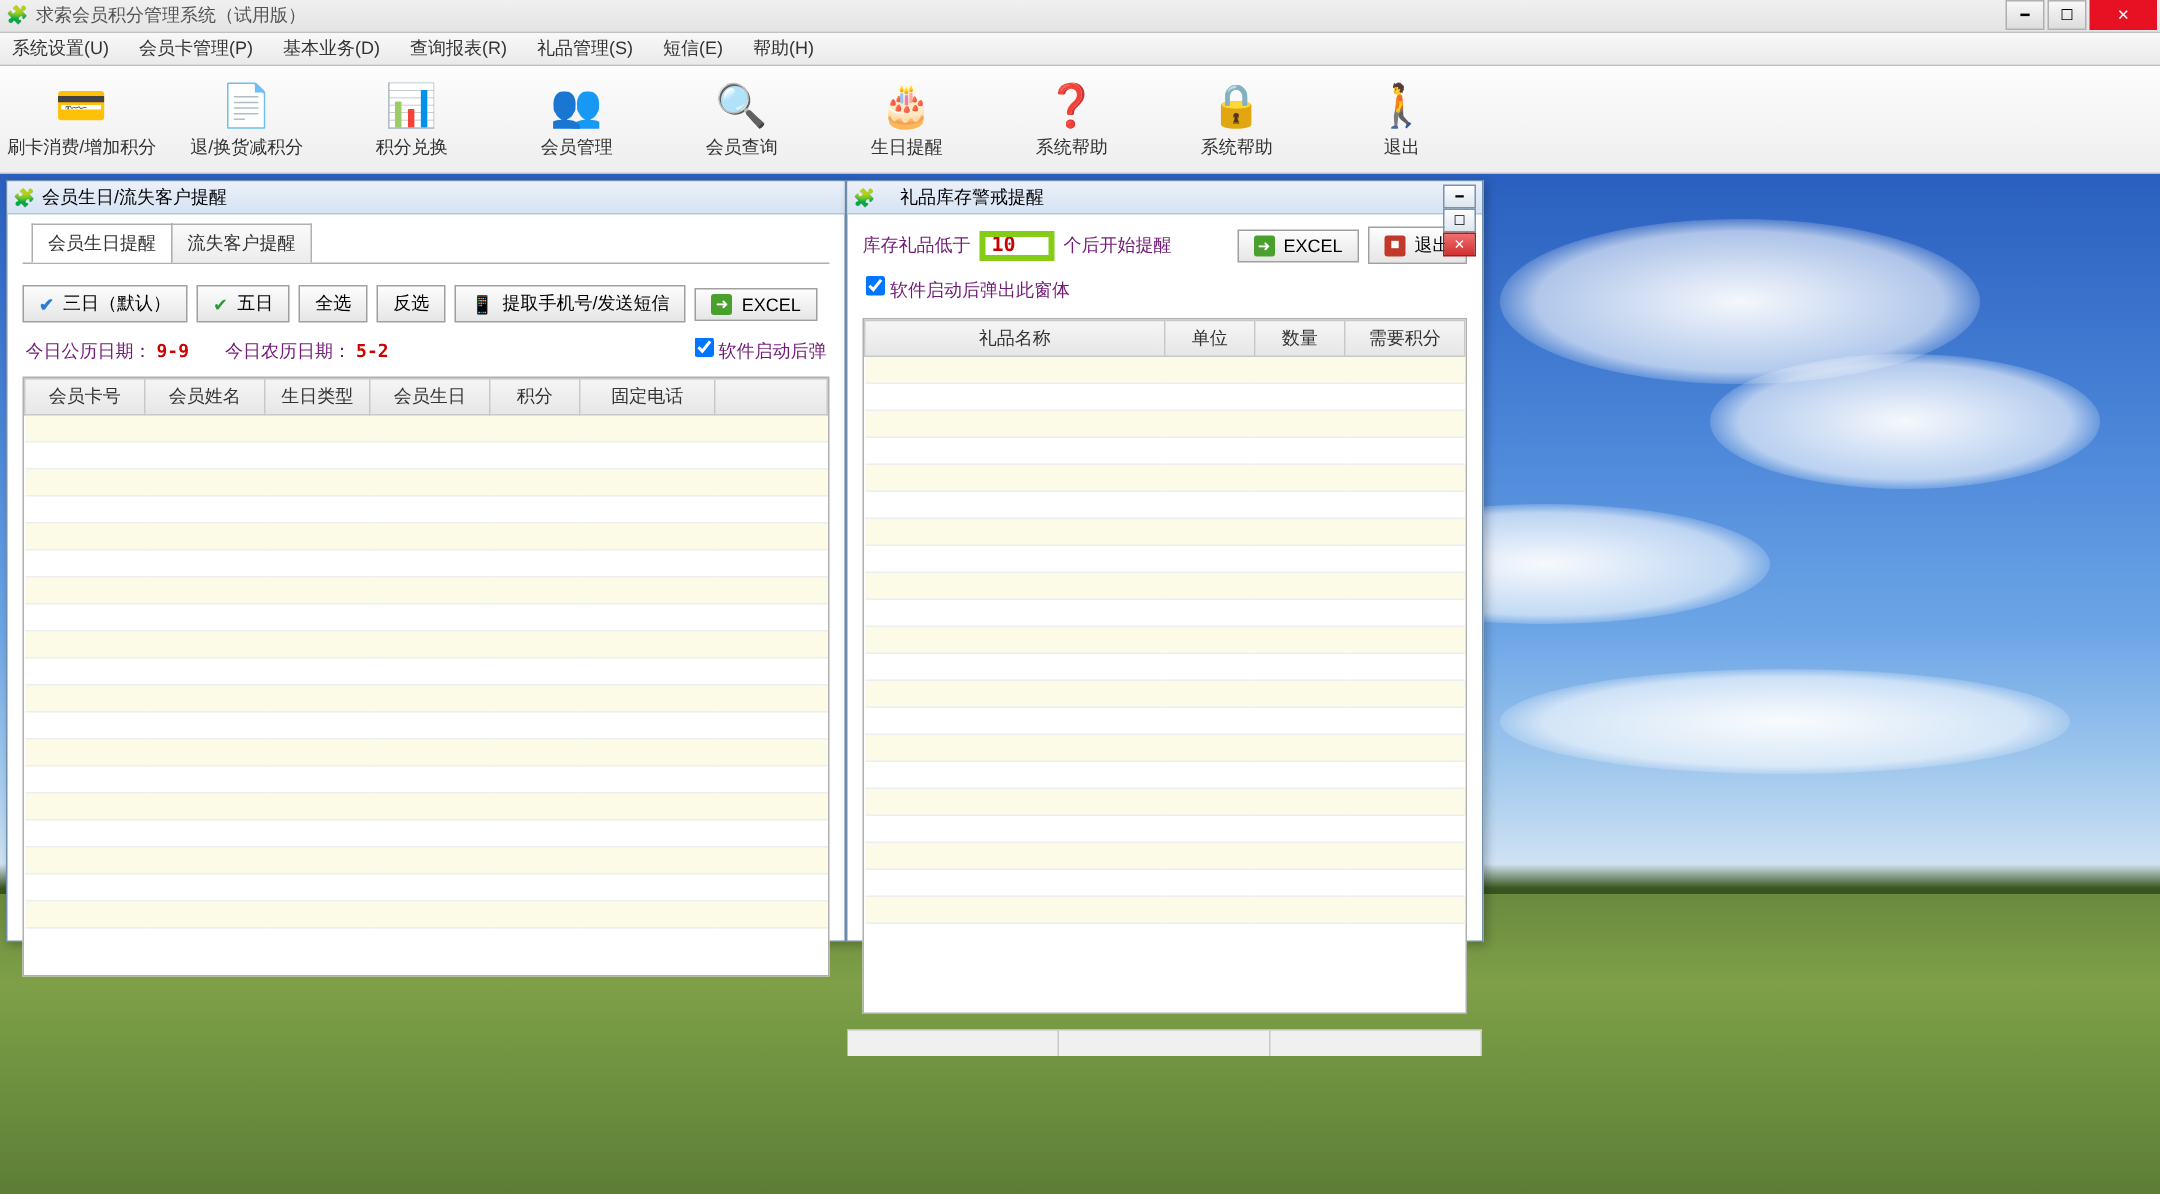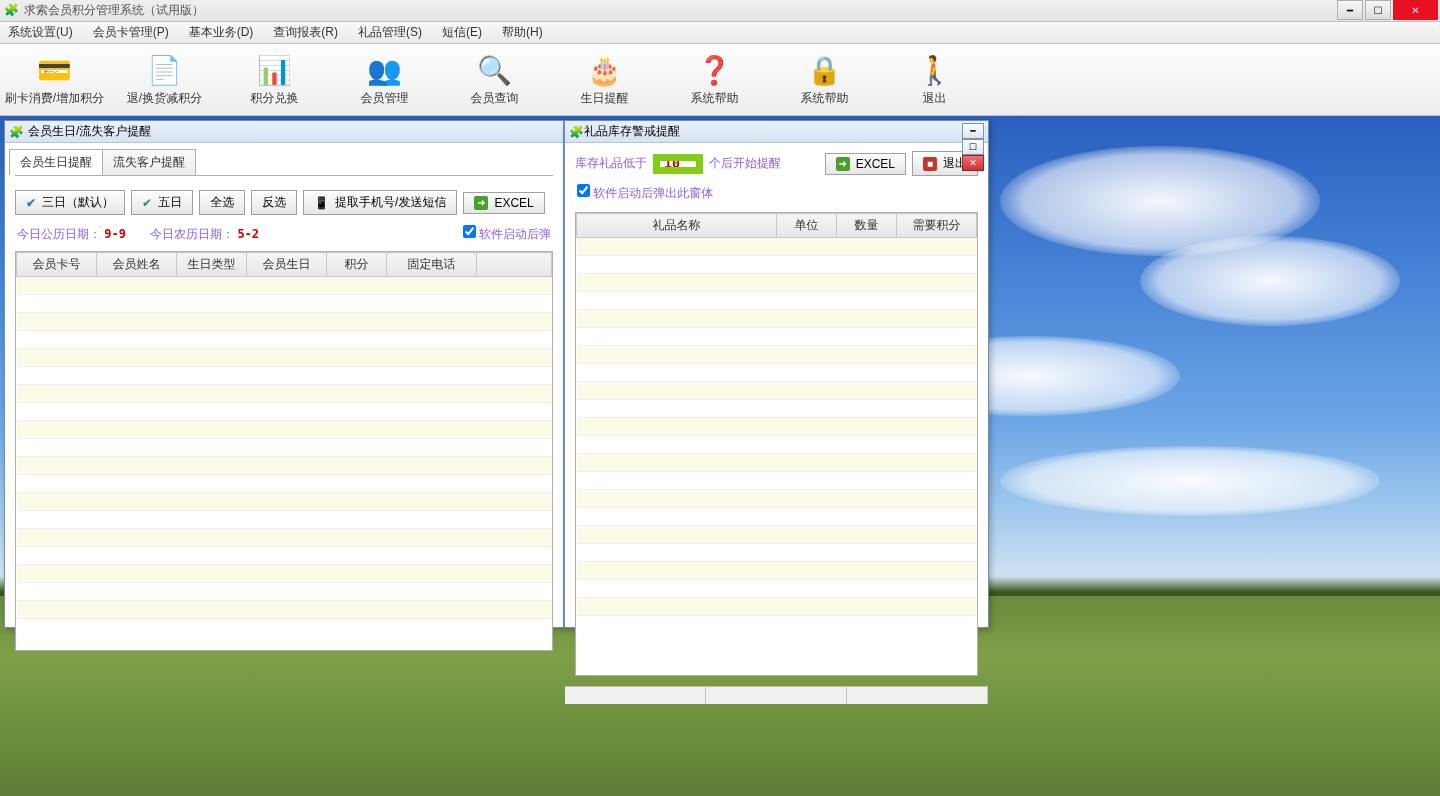--- a/index.html
+++ b/index.html
@@ -33,36 +33,36 @@
 
 
 .child-window { position:absolute; background:#fff; border: 1px solid #6f8faf; box-shadow: 2px 2px 6px rgba(0,0,0,.25); }
 .child-title { height: 22px; background: linear-gradient(#eaf1fa,#d6e3f3); display:flex; align-items:center; padding:0 4px; border-bottom:1px solid #b5c5d6; position:relative; }
 .child-title .win-controls { right:4px; top:2px; }
 .cw-btn { width:22px; height:16px; border:1px solid #7a94b0; background:linear-gradient(#fdfdfd,#dde6ef); margin-left:3px; display:flex;align-items:center;justify-content:center; font-size:9px; cursor:pointer;}
 .cw-btn.close { background: linear-gradient(#f07070,#d03030); border-color:#a02020; color:#fff;}
 .inner-pad { padding: 8px 10px; }
 
 
-.tabs { display:flex; margin: 6px 10px 0 4px;}
+.tabs { display:flex; margin: 6px 10px 0 16px;}
 .tab { padding: 4px 10px; border:1px solid #b0b0b0; border-bottom:none; background:linear-gradient(#fafafa,#ececec); color:#333; cursor:pointer;}
 .tab.active { background:#fff; }
 .tab + .tab { margin-left: -1px;}
 .tab-line { border-top:1px solid #b0b0b0; margin: 0 10px;}
 
 
 .btn { display:inline-flex; align-items:center; gap:6px; padding:3px 10px; border:1px solid #a0a0a0; background:linear-gradient(#fdfdfd,#e6e6e6); cursor:pointer; }
 .check-ico { color:#2a7dd4; font-weight:bold;}
 .green-arrow { background:#4aa02c; color:#fff; width:14px;height:14px; display:inline-flex;align-items:center;justify-content:center; font-size:10px; border-radius:2px;}
 .red-sq { background:#c0392b; color:#fff; width:14px;height:14px; display:inline-flex;align-items:center;justify-content:center; font-size:10px; border-radius:2px;}
 
 
-.blue-text { color:#8b5cf6;}
+.blue-text { color:#701a75;}
 .red-text { color:#c00; font-weight:bold; font-family: monospace;}
-.input { border:7px solid #84cc16; padding:1px 4px; height:20px; font-family:monospace;}
+.input { border:4px solid #84cc16; padding:1px 4px; height:20px; font-family:monospace;}
 
 
 .table-wrap { margin: 6px 10px 10px 10px; border:1px solid #b0b0b0; background:#fff;}
 table { width:100%; border-collapse:collapse; table-layout:fixed;}
 th { background: linear-gradient(#f5f5f5,#e6e6e6); border:1px solid #c8c8c8; padding:3px 4px; font-weight:normal; color:#333; font-size:12px;}
 td { border-bottom:1px solid #eee; height:18px;}
 tbody tr:nth-child(odd) td { background:#fbfbe8;}
 tbody tr:nth-child(even) td { background:#ffffff;}
 
 .footer-bar { height:18px; border-top:1px solid #c0c0c0; background:#f0f0f0; display:flex;}
@@ -387,21 +387,21 @@
               <td></td>
             </tr>
           </tbody>
       </table>
     </div>
   </div>
 
   <div class="child-window" style="left:564px; top:4px; width:425px; height:508px;">
     <div class="child-title">
       <span>🧩</span>
-      <span style="margin-left:0">礼品库存警戒提醒</span>
+      <span style="margin-left:16px">礼品库存警戒提醒</span>
       <div class="win-controls" style="position:absolute;">
         <div class="cw-btn">━</div>
         <div class="cw-btn">☐</div>
         <div class="cw-btn close">✕</div>
       </div>
     </div>
 
     <div class="inner-pad row">
       <span class="blue-text">库存礼品低于</span>
       <input class="input red-text" style="width: 50px;" value="10">

